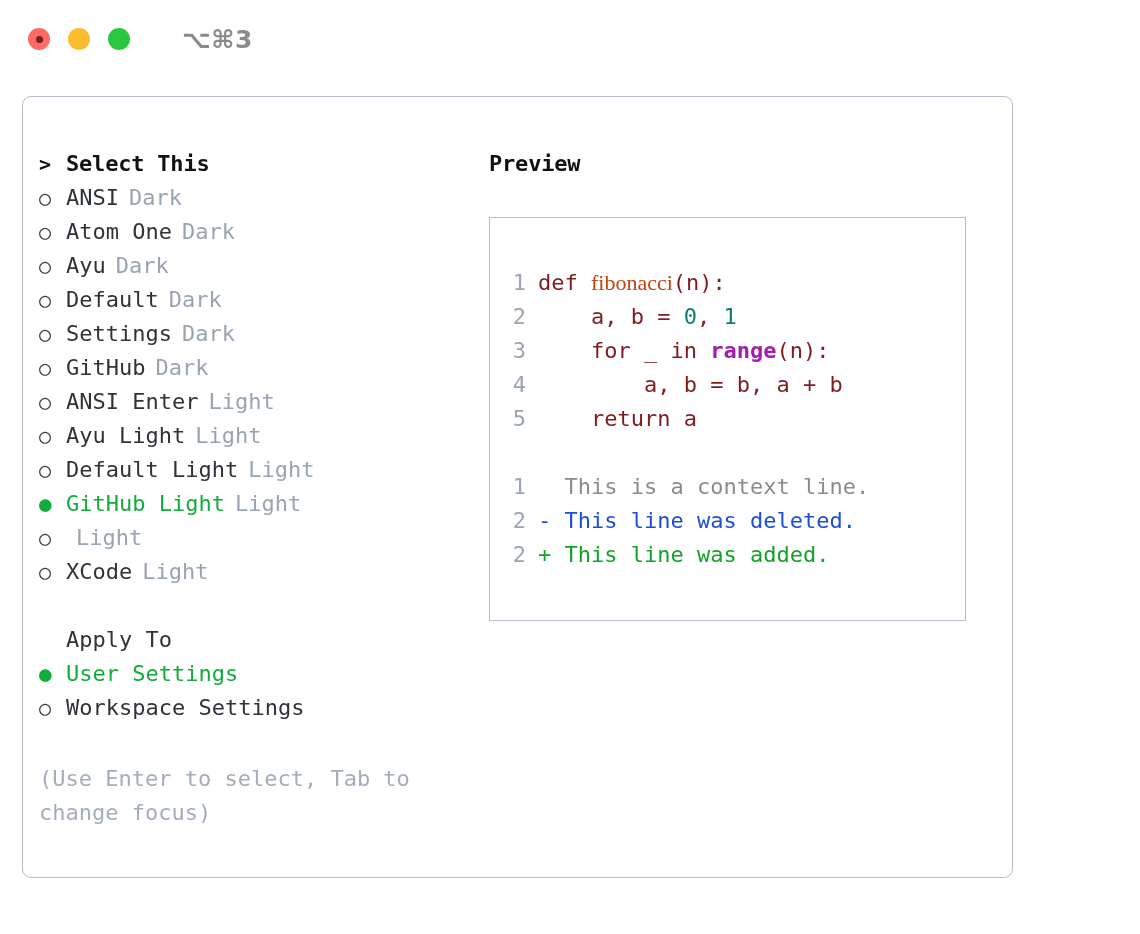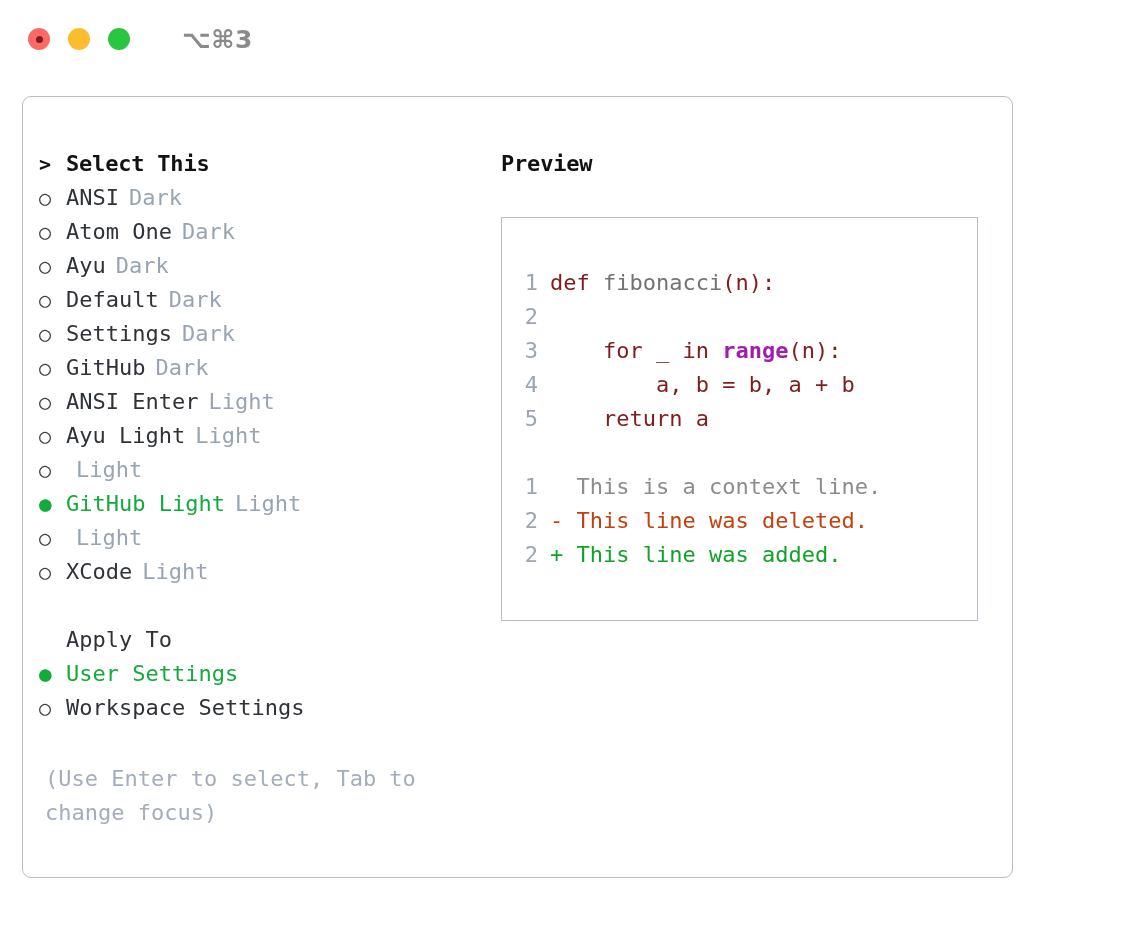--- a/index.html
+++ b/index.html
@@ -122,32 +122,32 @@
   .label.sel { color: #13ab3c; }
   .tag {
     color: #99a4b2;
     margin-left: 10px;
   }
 
   .group-gap { height: 34px; }
 
   .hint {
     position: absolute;
-    left: 22px;
+    left: 16px;
     top: 665px;
     width: 410px;
     font-size: 22px;
     line-height: 34px;
     color: #a3adbb;
   }
 
   
   .right-col {
     position: absolute;
-    left: 478px;
+    left: 466px;
     top: 50px;
     width: 490px;
   }
   .preview-title {
     font-size: 22px;
     font-weight: 700;
     color: #111111;
     line-height: 34px;
     letter-spacing: -0.2px;
   }
@@ -171,28 +171,28 @@
   }
   .ln {
     width: 26px;
     flex: 0 0 26px;
     text-align: right;
     color: #9aa5b1;
     margin-right: 12px;
   }
   .code-text { color: #24292e; }
 
-  .tok-fn      { color: #737373; }
+  .tok-fn      { color: #c2410c; font-family: Liberation Serif, serif; }
   .tok-num     { color: #0b7d74; }
   .tok-builtin { color: #a21caf; font-weight: bold; }
   .tok-plain   { color: #7f1d1d; }
 
   .diff-gap { height: 34px; }
   .diff-ctx { color: #8c8c8c; }
-  .diff-del { color: #c2410c; }
+  .diff-del { color: #1d4ed8; }
   .diff-add { color: #11a328; }
 </style>
 </head>
 <body>
 
 <div class="window">
 
   <div class="titlebar">
     <div class="lights">
       <span class="light red"></span>
@@ -248,20 +248,21 @@
               <span class="label">ANSI Enter</span>
               <span class="tag">Light</span>
             </div>
             <div class="row">
               <span class="marker">○</span>
               <span class="label">Ayu Light</span>
               <span class="tag">Light</span>
             </div>
             <div class="row">
               <span class="marker">○</span>
+              <span class="label">Default Light</span>
               <span class="tag">Light</span>
             </div>
             <div class="row">
               <span class="marker sel">●</span>
               <span class="label sel">GitHub Light</span>
               <span class="tag">Light</span>
             </div>
             <div class="row">
               <span class="marker">○</span>
               <span class="tag">Light</span>
@@ -294,21 +295,21 @@
       </div>
 
       <div class="hint">(Use Enter to select, Tab to change focus)</div>
 
       <div class="right-col">
         <div class="preview-title">Preview</div>
 
         <div class="preview-box">
           <div id="code-block">
               <div class="code-line"><span class="ln">1</span><span class="code-text"><span class="tok-plain">def </span><span class="tok-fn">fibonacci</span><span class="tok-plain">(n):</span></span></div>
-              <div class="code-line"><span class="ln">2</span></div>
+              <div class="code-line"><span class="ln">2</span><span class="code-text"><span class="tok-plain">    a, b = </span><span class="tok-num">0</span><span class="tok-plain">, </span><span class="tok-num">1</span></span></div>
               <div class="code-line"><span class="ln">3</span><span class="code-text"><span class="tok-plain">    for _ in </span><span class="tok-builtin">range</span><span class="tok-plain">(n):</span></span></div>
               <div class="code-line"><span class="ln">4</span><span class="code-text"><span class="tok-plain">        a, b = b, a + b</span></span></div>
               <div class="code-line"><span class="ln">5</span><span class="code-text"><span class="tok-plain">    return a</span></span></div>
             </div>
           <div class="diff-gap"></div>
           <div id="diff-block">
               <div class="code-line"><span class="ln">1</span><span class="diff-ctx">  This is a context line.</span></div>
               <div class="code-line"><span class="ln">2</span><span class="diff-del">- This line was deleted.</span></div>
               <div class="code-line"><span class="ln">2</span><span class="diff-add">+ This line was added.</span></div>
             </div>

